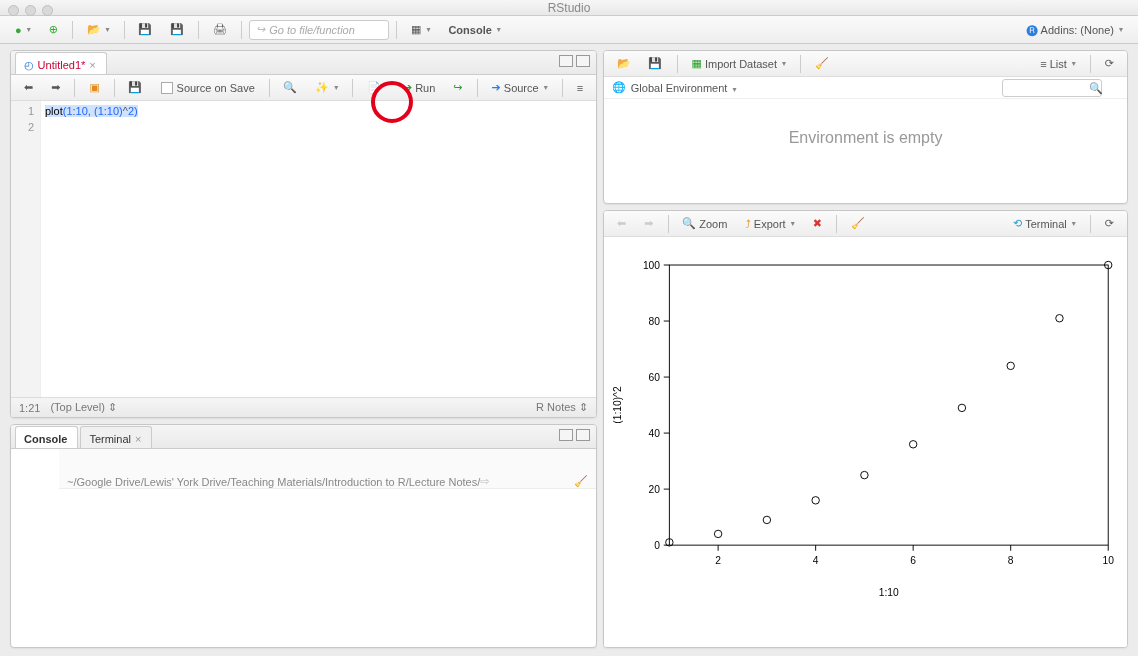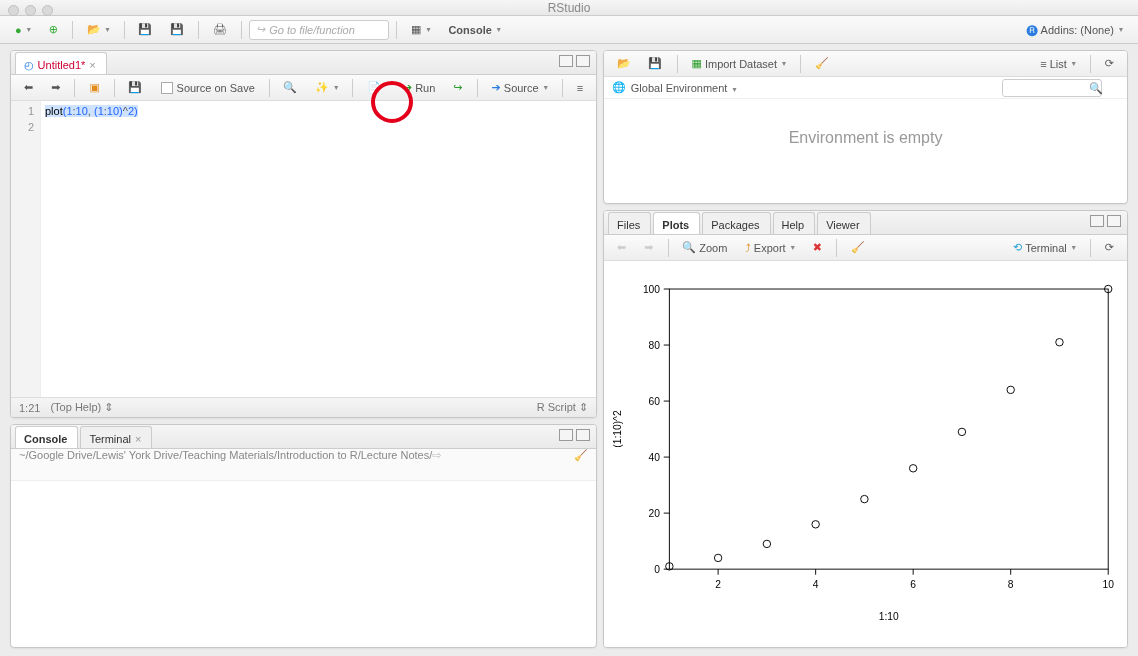--- a/index.html
+++ b/index.html
@@ -27,21 +27,21 @@
   .editor{ flex:1; display:flex; font-family:Menlo,Consolas,monospace; font-size:12px; line-height:16px; background:#fff; overflow:hidden;}
   .gutter{ width:30px; background:#f3f3f3; color:#999; text-align:right; padding:2px 6px 0 0; border-right:1px solid #eee;}
   .code{ flex:1; padding:2px 4px 0 4px; white-space:pre;}
   .code .fn{ color:#000;}
   .code .paren{ color:#26f;}
   .code .num{ color:#26f;}
   .code .op{ color:#555;}
   .hl{ background:#cfe3ff;}
   .status{ height:20px; background:linear-gradient(#f5f5f5,#eaeaea); border-top:1px solid #ddd; display:flex; align-items:center; padding:0 8px; color:#777; gap:10px; font-size:11px;}
   .status .right{ margin-left:auto;}
-  .console-path{ height:32px; border-bottom:1px solid #eee; display:flex; align-items:flex-start; padding:0 8px; color:#888; font-size:11px; background:#fafafa;}
+  .console-path{ height:40px; border-bottom:1px solid #eee; display:flex; align-items:flex-end; padding:0 8px; color:#888; font-size:11px; background:#fafafa;margin-left:48px;}
   .console-body{ flex:1; font-family:Menlo,Consolas,monospace; font-size:12px; padding:4px 8px; line-height:16px;}
   .console-body .prompt{ color:#26f;}
   .console-body .cmd{ color:#26f;}
   .env-empty{ flex:1; display:flex; align-items:flex-start; justify-content:center; padding-top:30px; color:#999; font-size:16px;}
   .env-search{ margin-left:auto; }
   .env-search input{ height:18px; width:100px; border:1px solid #ccc; border-radius:3px; padding:0 16px 0 4px; }
   .env-scope{ height:22px; border-bottom:1px solid #eee; display:flex; align-items:center; padding:0 8px; gap:5px; background:#fff; color:#555;}
   .plot-area{ flex:1; position:relative; background:#fff;}
   svg.plot{ position:absolute; inset:0;}
   .run-circle{ position:absolute; width:42px; height:42px; border:4px solid #e4001b; border-radius:50%; pointer-events:none;}
@@ -164,22 +164,22 @@
         <div class="sep"></div>
         <div class="tbtn">≡</div>
       </div>
       <div class="editor">
         <div class="gutter">1<br>2</div>
         <div class="code"><span class="hl"><span class="fn">plot</span><span class="paren">(</span><span class="num">1</span><span class="op">:</span><span class="num">10</span><span class="op">, </span><span class="paren">(</span><span class="num">1</span><span class="op">:</span><span class="num">10</span><span class="paren">)</span><span class="op">^</span><span class="num">2</span><span class="paren">)</span></span>
 </div>
       </div>
       <div class="status">
         <span>1:21</span>
-        <span><span>(Top Help) </span>⇕</span>
-        <span class="right"><span>R Script </span>⇕</span>
+        <span><span>(Top Level) </span>⇕</span>
+        <span class="right"><span>R Notes </span>⇕</span>
       </div>
       <div class="run-circle" style="left:360px; top:30px;"></div>
     </div>
 
     <div class="pane" style="flex:1;">
       <div class="tabstrip">
         <div class="tab">
             <b>Console</b>
           </div>
         <div class="tab inactive">
@@ -227,41 +227,20 @@
         <span><span>Global Environment</span> <span class="dropdown-caret">▾</span></span>
         <div class="env-search">
           <input type="text" style="">
           <span style="position:relative; left:-16px; color:#bbb;">🔍</span>
         </div>
       </div>
       <div class="env-empty">Environment is empty</div>
     </div>
 
     <div class="pane" style="flex:2;">
-      <div class="tabstrip">
-        <div class="tab inactive">
-            <span>Files</span>
-          </div>
-        <div class="tab">
-            <b>Plots</b>
-          </div>
-        <div class="tab inactive">
-            <span>Packages</span>
-          </div>
-        <div class="tab inactive">
-            <span>Help</span>
-          </div>
-        <div class="tab inactive">
-            <span>Viewer</span>
-          </div>
-        <div class="pane-icons-right">
-          <div class="winicon"></div>
-          <div class="winicon"></div>
-        </div>
-      </div>
       <div class="pane-toolbar">
         <div class="tbtn" style="color:#ccc;">⬅</div>
         <div class="tbtn" style="color:#ccc;">➡</div>
         <div class="sep"></div>
         <div class="tbtn">
             <span class="icon">🔍</span>
             <span>Zoom</span>
           </div>
         <div class="tbtn">
             <span class="icon ico-orange">⤴</span>

